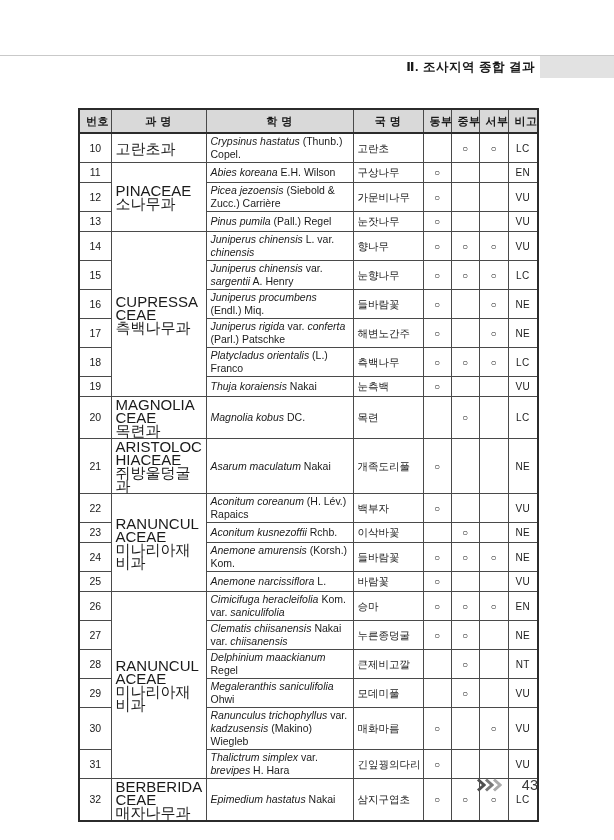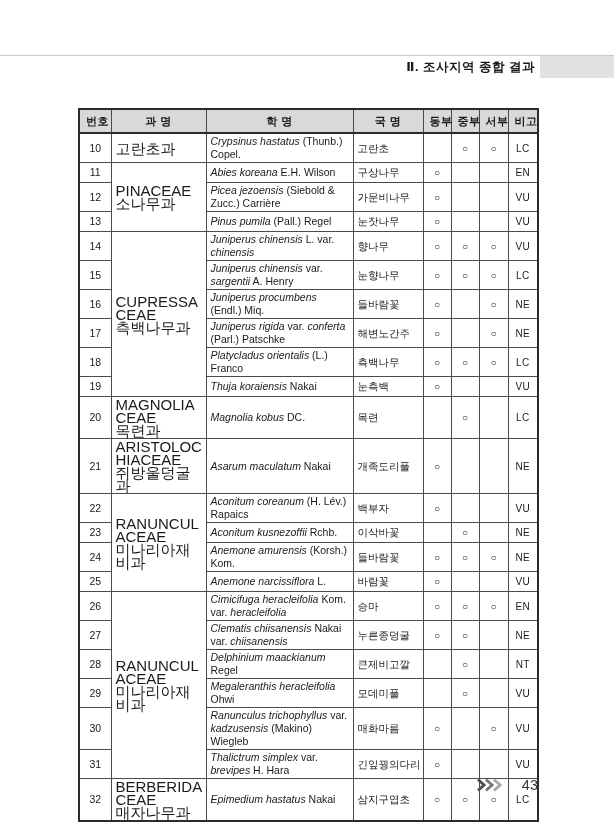--- a/index.html
+++ b/index.html
@@ -243,21 +243,21 @@
           <td class="circ"></td>
           <td class="circ"></td>
           <td class="note">VU</td>
         </tr>
         <tr>
           <td class="num">26</td>
           <td class="fam" rowspan="6">
             <div>RANUNCULACEAE</div>
             <div>미나리아재비과</div>
           </td>
-          <td class="sci"><i>Cimicifuga heracleifolia</i><span> Kom. var. </span><i>heracleifolia</i></td>
+          <td class="sci"><i>Cimicifuga heracleifolia</i><span> Kom. var. </span><i>saniculifolia</i></td>
           <td class="kor">승마</td>
           <td class="circ">○</td>
           <td class="circ">○</td>
           <td class="circ">○</td>
           <td class="note">EN</td>
         </tr>
         <tr>
           <td class="num">27</td>
           <td class="sci"><i>Clematis chiisanensis</i><span> Nakai var. </span><i>chiisanensis</i></td>
           <td class="kor">누른종덩굴</td>
@@ -270,21 +270,21 @@
           <td class="num">28</td>
           <td class="sci"><i>Delphinium maackianum</i><span> Regel</span></td>
           <td class="kor">큰제비고깔</td>
           <td class="circ"></td>
           <td class="circ">○</td>
           <td class="circ"></td>
           <td class="note">NT</td>
         </tr>
         <tr>
           <td class="num">29</td>
-          <td class="sci"><i>Megaleranthis heracleifolia</i><span> Ohwi</span></td>
+          <td class="sci"><i>Megaleranthis saniculifolia</i><span> Ohwi</span></td>
           <td class="kor">모데미풀</td>
           <td class="circ"></td>
           <td class="circ">○</td>
           <td class="circ"></td>
           <td class="note">VU</td>
         </tr>
         <tr>
           <td class="num">30</td>
           <td class="sci"><i>Ranunculus trichophyllus</i><span> var. </span><i>kadzusensis</i><span> (Makino) Wiegleb</span></td>
           <td class="kor">매화마름</td>

